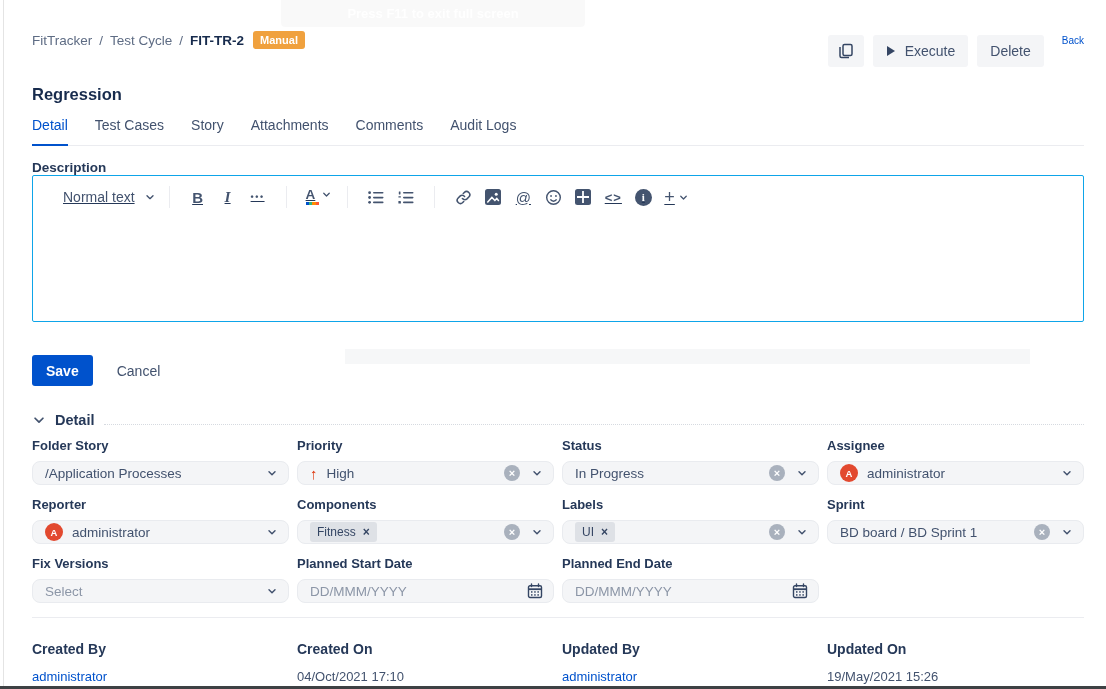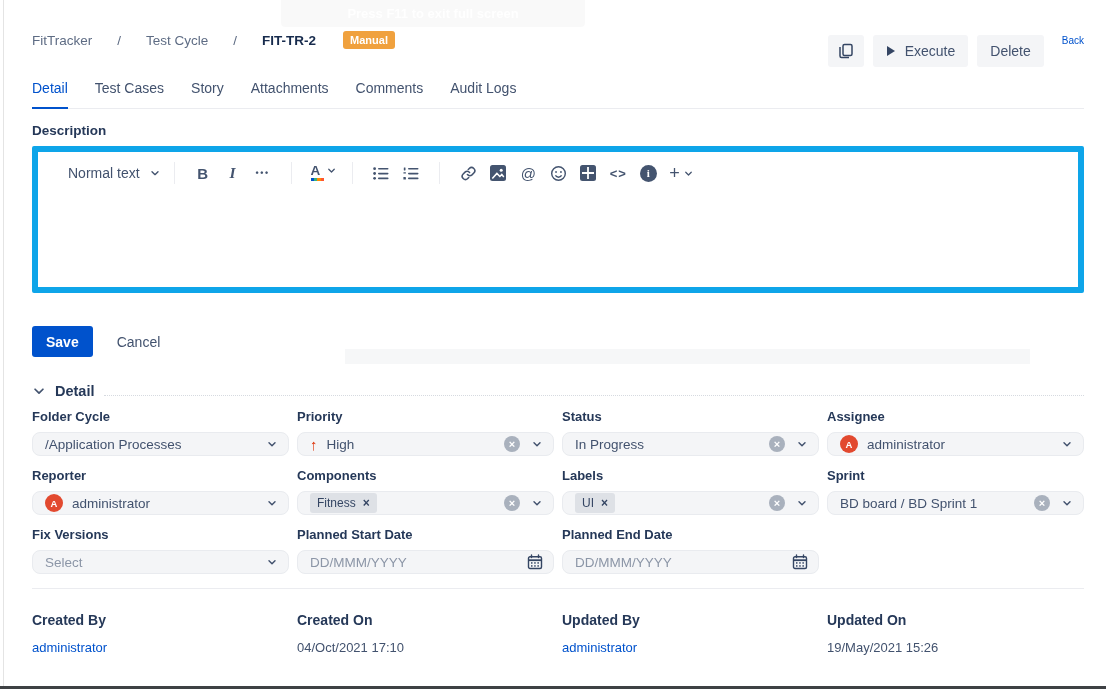--- a/index.html
+++ b/index.html
@@ -16,21 +16,21 @@
     background:rgba(0,0,0,0.022); color:rgba(255,255,255,0.93);
     font-size:13px; font-weight:700; display:flex; align-items:center; justify-content:center;
     border-radius:0 0 4px 4px; pointer-events:none;
   }
   .strip { position:absolute; left:345px; top:349px; width:685px; height:15px; background:rgba(9,30,66,0.035); }
 
   .page { padding:0 22px 0 32px; position:relative; }
 
   
   .topbar { display:flex; justify-content:space-between; align-items:center; padding-top:13px; }
-  .breadcrumb { display:flex; align-items:center; gap:25px; font-size:13.5px; color:#5E6C84; }
+  .breadcrumb { display:flex; align-items:center; gap:7px; font-size:13.5px; color:#5E6C84; }
   .bc-link { cursor:pointer; }
   .bc-current { font-weight:700; color:#172B4D; }
   .badge { background:#F0A13E; color:#fff; font-size:11px; font-weight:700; padding:3px 7px; border-radius:3px; margin-left:2px; }
   .actions { display:flex; align-items:center; gap:9px; }
   .btn {
     display:inline-flex; align-items:center; gap:9px; background:#F4F5F7; border:none;
     border-radius:3px; height:32px; padding:0 13px; font-size:14px; font-weight:500;
     color:#42526E; font-family:inherit; cursor:pointer;margin-top:22px;
   }
   .btn-icon { width:36px; justify-content:center; padding:0; }
@@ -38,21 +38,21 @@
 
   .page-title { font-size:16.5px; font-weight:700; color:#172B4D; margin-top:18px; }
 
   
   .tabs { display:flex; gap:27px; margin-top:13px; border-bottom:1px solid #EBECF0; }
   .tab { display:inline-block; font-size:14px; color:#42526E; padding-bottom:11px; cursor:pointer; }
   .tab.active { color:#0052CC; font-weight:500; border-bottom:2px solid #0052CC; margin-bottom:-1px; }
 
   
   .desc-label { font-size:13.5px; font-weight:700; color:#253858; margin-top:14px; }
-  .editor { border:6px solid #0ea5e9; border-radius:2px; margin-top:8px; height:147px; background:#fff; }
+  .editor { border:1px solid #0ea5e9; border-radius:2px; height:147px; background:#fff;text-decoration:underline; }
   .toolbar { display:flex; align-items:center; padding:10px 12px 0 30px; }
   .tb-style { display:flex; align-items:center; gap:9px; font-size:14px; color:#42526E; cursor:pointer; }
   .tb-sep { width:1px; height:22px; background:#EBECF0; margin:0 13px; }
   .tb-item { display:inline-flex; align-items:center; justify-content:center; min-width:18px; margin:0 6px; color:#44546F; cursor:pointer; line-height:1; }
   .tb-bold { font-weight:700; font-size:15px; }
   .tb-italic { font-style:italic; font-family:"Liberation Serif","DejaVu Serif",serif; font-size:15.5px; font-weight:600; }
   .tb-more { font-size:9px; letter-spacing:1.5px; font-weight:700; }
   .tb-color { display:inline-flex; flex-direction:column; align-items:center; gap:2px; margin:0 2px 0 6px; cursor:pointer; }
   .tb-color .a { font-size:13.5px; font-weight:700; color:#44546F; line-height:11px; }
   .rainbow { width:13px; height:3px; background:linear-gradient(to right,#0052CC 0 25%,#36B37E 25% 50%,#FF8B00 50% 75%,#FF5630 75% 100%); }
@@ -127,20 +127,21 @@
               <path d="M1 1l8 5-8 5z" fill="#344563"></path>
             </svg>
         </span>
         <span>Execute</span>
       </button>
       <button class="btn">Delete</button>
       <span class="back-link">Back</span>
     </div>
   </div>
 
+  <div class="page-title">Regression</div>
   <div class="tabs">
     <span class="tab active">Detail</span>
     <span class="tab">Test Cases</span>
     <span class="tab">Story</span>
     <span class="tab">Attachments</span>
     <span class="tab">Comments</span>
     <span class="tab">Audit Logs</span>
   </div>
 
   <div class="desc-label">Description</div>
@@ -246,21 +247,21 @@
           <path d="M3.5 6l4.5 4.5L12.5 6" fill="none" stroke="#44546F" stroke-width="2" stroke-linecap="round" stroke-linejoin="round"></path>
         </svg>
     </span>
     <span class="section-title">Detail</span>
     <span class="dotted"></span>
   </div>
 
   <div class="grid">
 
     <div>
-      <div class="field-label">Folder Cycle</div>
+      <div class="field-label">Folder Story</div>
       <div class="control">
         <span class="value">/Application Processes</span>
         <span style="display:inline-flex;">
             <svg width="12" height="12" viewBox="0 0 16 16">
               <path d="M4 6.2l4 4 4-4" fill="none" stroke="#42526E" stroke-width="1.9" stroke-linecap="round" stroke-linejoin="round"></path>
             </svg>
           </span>
       </div>
     </div>
 

